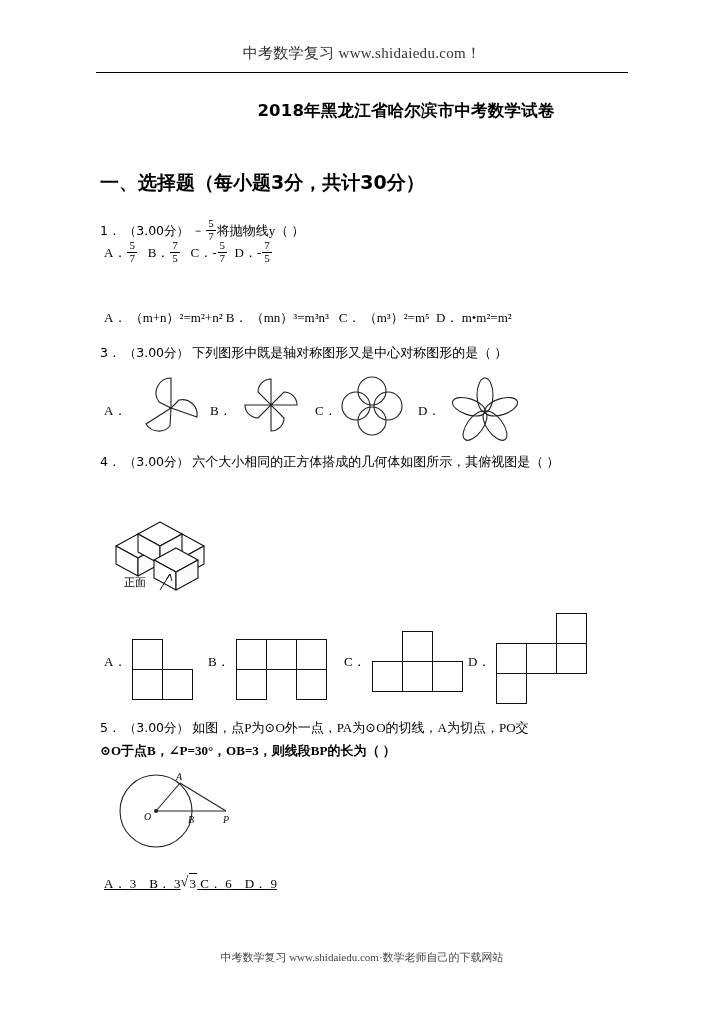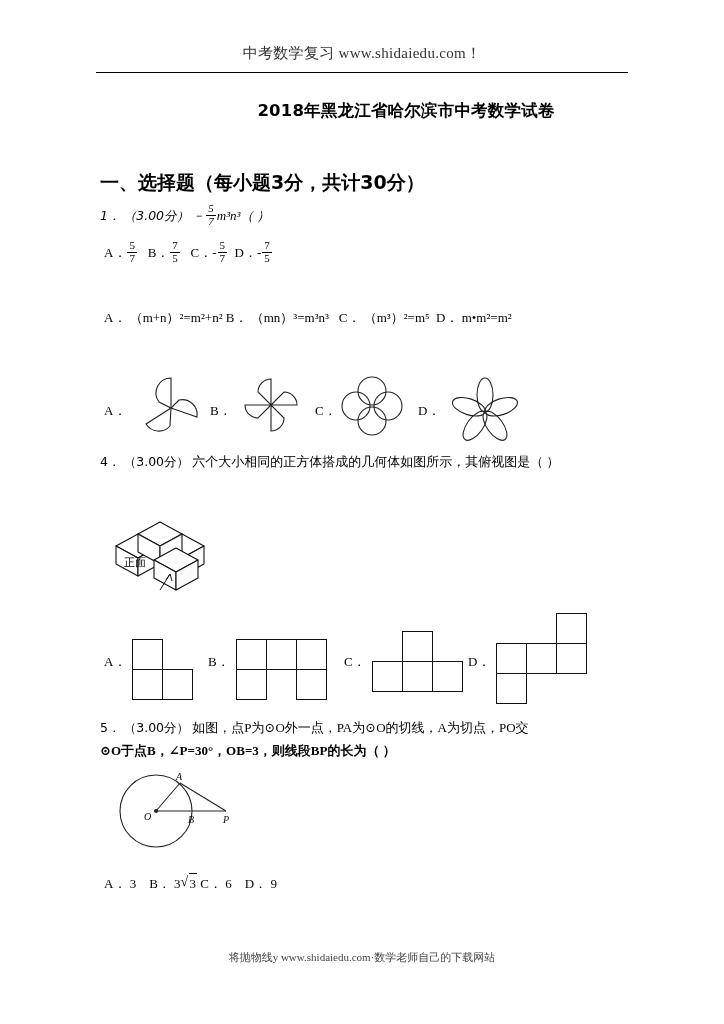--- a/index.html
+++ b/index.html
@@ -75,40 +75,45 @@
 
 <div class="page">
 
   <div class="hdr">中考数学复习 www.shidaiedu.com！</div>
   <div class="hdr-rule"></div>
 
   <div class="title">2018年黑龙江省哈尔滨市中考数学试卷</div>
 
   <div class="sec">一、选择题（每小题3分，共计30分）</div>
 
-  <div class="q" style="top:203px;font-style:italic;">
+  <div class="q" style="top:218px;">
     <span class="num">1．</span>
     <span class="num">（3.00分）</span>
-    <span>﹣</span><span class="frac"><span class="n">5</span><span class="d">7</span></span><span>m³n³（      ）</span>
+    <span>﹣</span><span class="frac"><span class="n">5</span><span class="d">7</span></span><span>将抛物线y（      ）</span>
   </div>
 
   <div class="opts" style="top:240px;">
     <span><span>A．</span><span class="frac"><span class="n">5</span><span class="d">7</span></span></span>&nbsp;&nbsp;
     <span><span>B．</span><span class="frac"><span class="n">7</span><span class="d">5</span></span></span>&nbsp;&nbsp;
     <span><span>C．</span><span>-</span><span class="frac"><span class="n">5</span><span class="d">7</span></span></span>&nbsp;
     <span><span>D．</span><span>-</span><span class="frac"><span class="n">7</span><span class="d">5</span></span></span>
   </div>
 
   <div class="opts" style="top:308px;">
     <span><span>A．</span>&nbsp;<span>（m+n）²=m²+n²</span></span>
     <span><span>B．</span>&nbsp;<span>（mn）³=m³n³</span></span>&nbsp;&nbsp;
     <span><span>C．</span>&nbsp;<span>（m³）²=m⁵</span></span>&nbsp;
     <span><span>D．</span>&nbsp;<span>m•m²=m²</span></span>
   </div>
 
+  <div class="q" style="top:343px;">
+    <span class="num">3．</span>
+    <span class="num">（3.00分）</span>
+    <span>下列图形中既是轴对称图形又是中心对称图形的是（      ）</span>
+  </div>
 
   <div class="figrow" style="top:372px; height:66px;">
 
     <span class="figlabel" style="left:4px; top:30px;">A．</span>
     <span class="figitem" style="left:36px; top:0;">
       <svg width="70" height="66" viewBox="0 0 70 66">
         <g fill="none" stroke="#222" stroke-width="1.1">
           <path d="M35 36 L35 6 A15 15 0 0 0 23 30 Z"></path>
           <path d="M35 36 L61 45 A15 15 0 0 0 43 28 Z"></path>
           <path d="M35 36 L10 52 A15 15 0 0 0 34 54 Z"></path>
@@ -191,21 +196,21 @@
         <path d="M46 62 L68 50 L90 62 L68 74 Z"></path>
         <path d="M46 62 L46 80 L68 92 L68 74 Z"></path>
         <path d="M68 74 L68 92 L90 80 L90 62 Z" fill="#fbfbfb"></path>
       </g>
       <g stroke="#111" stroke-width="1" fill="none">
         <path d="M52 92 L62 76"></path>
         <path d="M62 76 L58 82 M62 76 L64 83"></path>
       </g>
     </svg>
   </div>
-  <div style="position:absolute; left:124px; top:555px; font-size:11px;">正面</div>
+  <div style="position:absolute; left:124px; top:575px; font-size:11px;">正面</div>
 
   <div class="figrow" style="top:605px; height:100px;">
 
     <span class="figlabel" style="left:4px; top:48px;">A．</span>
     <div class="grid" style="left:32px; top:34px; width:60px; height:60px;">
       <div class="cell" style="left:0;  top:0;  width:31px; height:31px;"></div>
       <div class="cell" style="left:0;  top:30px; width:31px; height:31px;"></div>
       <div class="cell" style="left:30px;top:30px; width:31px; height:31px;"></div>
     </div>
 
@@ -252,23 +257,23 @@
         <line x1="46" y1="43" x2="70" y2="15"></line>
       </g>
       <circle cx="46" cy="43" r="2" fill="#222"></circle>
       <text x="34" y="52" font-size="10" font-style="italic" font-family="Liberation Serif, serif" fill="#111">O</text>
       <text x="66" y="12" font-size="10" font-style="italic" font-family="Liberation Serif, serif" fill="#111">A</text>
       <text x="78" y="55" font-size="10" font-style="italic" font-family="Liberation Serif, serif" fill="#111">B</text>
       <text x="113" y="55" font-size="10" font-style="italic" font-family="Liberation Serif, serif" fill="#111">P</text>
     </svg>
   </div>
 
-  <div class="opts" style="top:873px;">
+  <div class="opts" style="top:873px;text-decoration:underline;">
     <span><span>A．</span>&nbsp;<span>3</span></span>&nbsp;&nbsp;&nbsp;
     <span><span>B．</span>&nbsp;3<span class="sqrt"><span class="rad">3</span></span></span>
     <span><span>C．</span>&nbsp;<span>6</span></span>&nbsp;&nbsp;&nbsp;
     <span><span>D．</span>&nbsp;<span>9</span></span>
   </div>
 
 
-  <div class="footer">将抛物线y www.shidaiedu.com·数学老师自己的下载网站</div>
+  <div class="footer">中考数学复习 www.shidaiedu.com·数学老师自己的下载网站</div>
 
 </div>
 
 </body></html>

